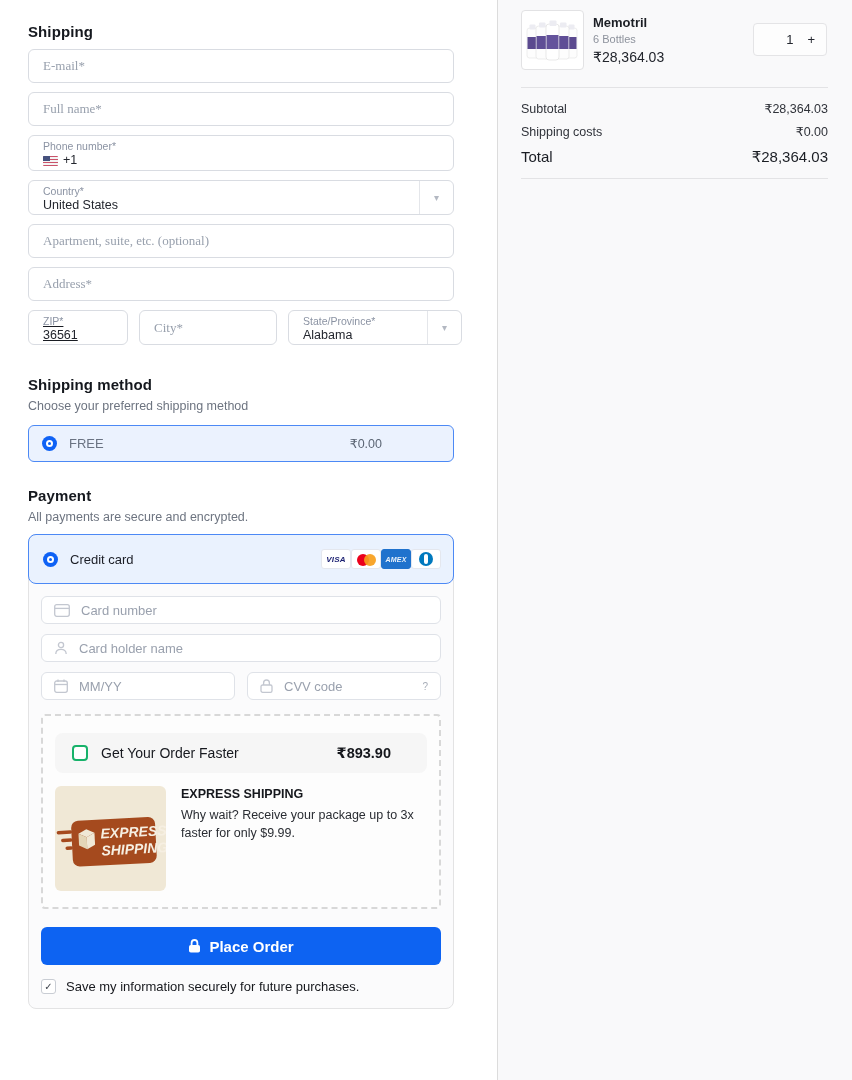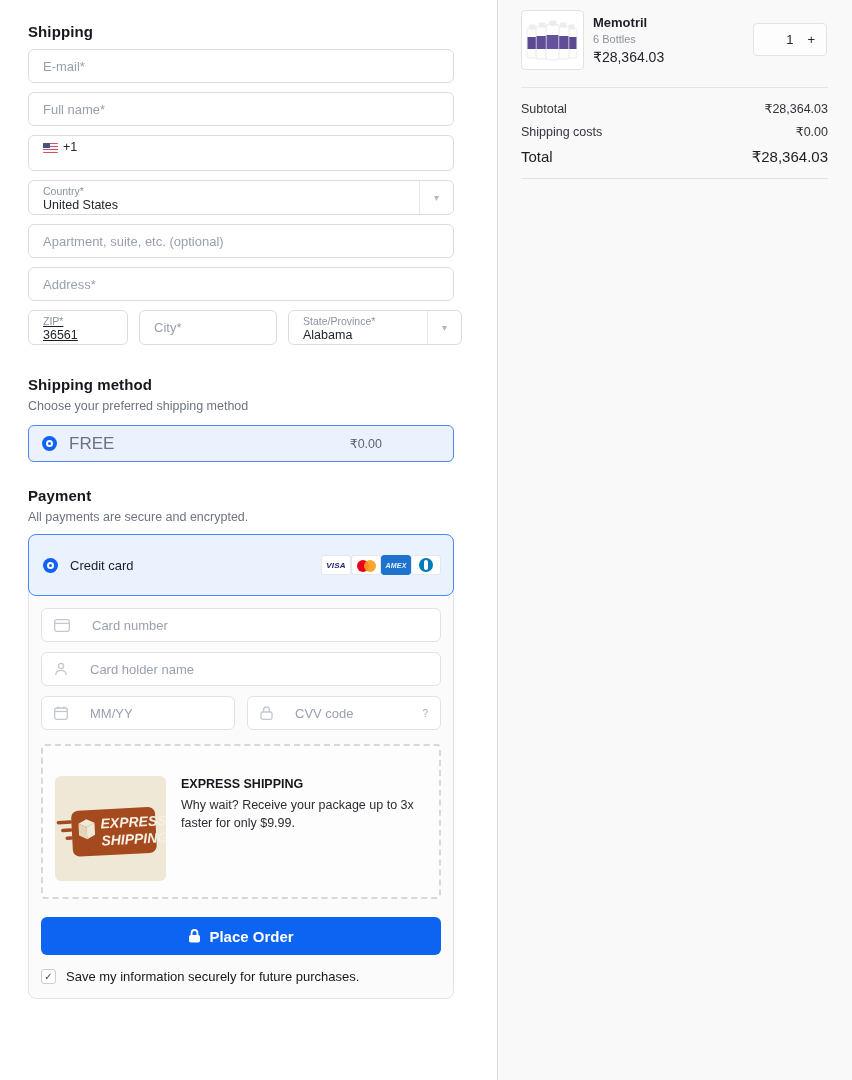--- a/index.html
+++ b/index.html
@@ -9,21 +9,21 @@
 
   
   .left-col { position:absolute; left:0; top:0; width:497px; height:1080px; padding:23px 43px 0 28px; background:#fff; }
 
   .sec-heading { font-size:15px; font-weight:700; color:#15181e; letter-spacing:.1px; }
   .sec-sub { font-size:12.5px; color:#6d7480; margin-top:6px; }
 
   .field { width:100%; height:34px; border:1px solid #d9dce2; border-radius:6px; background:#fff;
            display:flex; align-items:center; padding:0 14px; margin-top:9px; }
   .field input { border:none; outline:none; width:100%; font-size:13px; color:#23262e; background:transparent;
-                 font-family:Liberation Sans, sans-serif; }
+                 font-family:Liberation Serif, serif; }
   .field input::placeholder { color:#98a0ad; opacity:1; }
 
   .field-stacked { width:100%; border:1px solid #d9dce2; border-radius:6px; background:#fff;
                    padding:4px 14px 5px; margin-top:9px; position:relative; }
   .mini-label { font-size:10.5px; color:#8b93a3; line-height:13px; }
   .mini-value { font-size:12.5px; color:#23262e; line-height:15px; display:flex; align-items:center; gap:5px; }
 
   .select-arrow { position:absolute; right:0; top:0; bottom:0; width:34px; display:flex; align-items:center; justify-content:center;
                   border-left:1px solid #e4e6ea; color:#b3b8c2; font-size:10px; }
 
@@ -41,43 +41,43 @@
   .h-mt30 { margin-top:31px; }
   .h-mt24 { margin-top:25px; }
 
   
   .ship-option { margin-top:12px; height:37px; background:#ebf2fe; border:1px solid #4c89f5; border-radius:6px;
                  display:flex; align-items:center; padding:0 13px; }
   .radio { width:15px; height:15px; border-radius:50%; background:#0f62f5; position:relative; flex:none; }
   .radio:before { content:""; position:absolute; left:4px; top:4px; width:7px; height:7px; border-radius:50%;
                   background:#fff; }
   .radio:after { content:""; position:absolute; left:6px; top:6px; width:3px; height:3px; border-radius:50%; background:#0f62f5; }
-  .ship-label { font-size:17px; color:#6a7383; margin-left:12px; }
+  .ship-label { font-size:13px; color:#6a7383; margin-left:12px; }
   .ship-price { font-size:12.5px; color:#5c6675; margin-left:auto; margin-right:58px; }
 
   
   .pay-wrap { margin-top:10px; border:1px solid #e3e3e4; border-radius:8px; background:#fbfbfc; }
-  .cc-header { height:62px; background:#eaf2fe; border:1px solid #4c89f5; border-radius:8px; margin:-1px -1px 0 -1px;
+  .cc-header { height:50px; background:#eaf2fe; border:1px solid #4c89f5; border-radius:8px; margin:-1px -1px 0 -1px;
                display:flex; align-items:center; padding:0 12px 0 14px; }
   .cc-label { font-size:13px; color:#1b1e26; margin-left:12px; font-weight:400; }
   .brands { margin-left:auto; display:flex; }
   .chip { width:30px; height:20px; border-radius:3px; background:#fff; border:1px solid #e4e7ee;
           display:flex; align-items:center; justify-content:center; overflow:hidden; }
   .chip.visa span { font-size:8px; font-weight:800; font-style:italic; color:#1a1f71; letter-spacing:.2px; }
   .chip.mc { position:relative; }
   .chip.mc i { position:absolute; top:4px; width:12px; height:12px; border-radius:50%; }
   .chip.mc i.c1 { left:5px; background:#eb001b; }
   .chip.mc i.c2 { left:12px; background:#f79e1b; opacity:.92; }
   .chip.amex { background:#1f72cd; border-color:#1f72cd; }
   .chip.amex span { font-size:7px; font-weight:800; font-style:italic; color:#eaf2fb; letter-spacing:.2px; }
   .chip.diners i { width:14px; height:14px; border-radius:50%; background:#0079be; position:relative; display:block; }
   .chip.diners i:before { content:""; position:absolute; left:5px; top:2px; width:4px; height:10px; background:#fff; border-radius:2px; }
 
   .pay-body { padding:12px 12px 14px; }
-  .icon-field { display:flex; align-items:center; gap:22px; height:34px; border:1px solid #dfe2e8; border-radius:6px;
+  .icon-field { display:flex; align-items:center; gap:11px; height:28px; border:1px solid #dfe2e8; border-radius:6px;
                 background:#fff; padding:0 12px; margin-top:10px; }
   .icon-field:first-child { margin-top:0; }
   .icon-field svg { flex:none; }
   .icon-field input { border:none; outline:none; width:100%; font-size:13px; color:#23262e; background:transparent; font-family:inherit; }
   .icon-field input::placeholder { color:#9aa1ae; opacity:1; }
   .pay-row2 { display:flex; gap:12px; margin-top:10px; }
   .pay-row2 .icon-field { flex:1; margin-top:0; }
   .cvv-hint { color:#a7adb8; font-size:10px; flex:none; }
 
   
@@ -130,20 +130,21 @@
 
     <div class="sec-heading">Shipping</div>
 
     <div class="field">
       <input placeholder="E-mail*" style="">
     </div>
     <div class="field">
       <input placeholder="Full name*" style="">
     </div>
     <div class="field-stacked" style="height:36px;">
+      <div class="mini-label">Phone number*</div>
       <div class="mini-value">
         <span class="flag"></span>
         <span>+1</span>
       </div>
     </div>
 
 
     <div class="field-stacked" style="height:35px;">
       <div class="mini-label">Country*</div>
       <div class="mini-value">United States</div>
@@ -233,20 +234,25 @@
             <svg width="13" height="14" viewBox="0 0 13 14">
                 <rect x="1" y="6" width="11" height="7.3" rx="1.6" fill="none" stroke="#c3c7d0" stroke-width="1.3"></rect>
                 <path d="M3.6 6 V4 C3.6 2.3 4.8 1 6.5 1 C8.2 1 9.4 2.3 9.4 4 V6" fill="none" stroke="#c3c7d0" stroke-width="1.3"></path>
               </svg>
             <input placeholder="CVV code" style="">
             <span class="cvv-hint">?</span>
           </div>
         </div>
 
         <div class="upsell">
+          <div class="gyof">
+            <span class="green-check"></span>
+            <span class="gyof-label">Get Your Order Faster</span>
+            <span class="gyof-price">₹893.90</span>
+          </div>
           <div class="upsell-body">
             <div class="upsell-img">
               <svg width="111" height="105" viewBox="0 0 111 105">
                 <rect width="111" height="105" fill="#f0e8d6"></rect>
                 <g transform="rotate(-3 55 57)">
                   <rect x="17" y="33" width="84" height="46" rx="7" fill="#a54a1e"></rect>
                   <line x1="4" y1="44" x2="16" y2="44" stroke="#a54a1e" stroke-width="3.5" stroke-linecap="round"></line>
                   <line x1="8" y1="52" x2="16" y2="52" stroke="#a54a1e" stroke-width="3.5" stroke-linecap="round"></line>
                   <line x1="12" y1="60" x2="16" y2="60" stroke="#a54a1e" stroke-width="3.5" stroke-linecap="round"></line>
                   <g transform="translate(22 40)">

